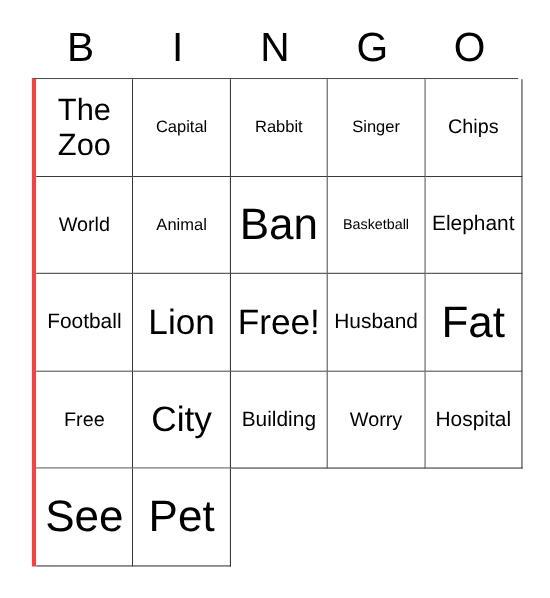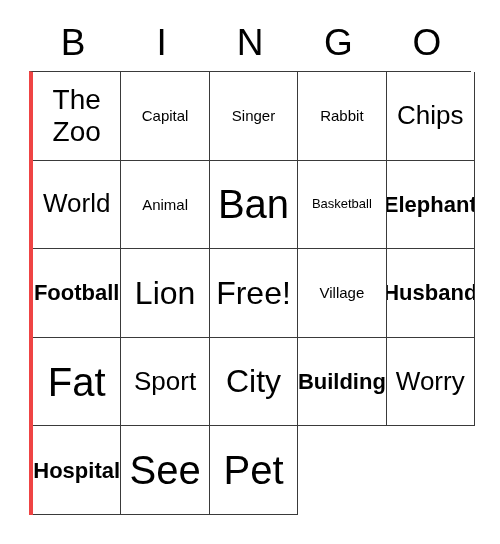--- a/index.html
+++ b/index.html
@@ -67,23 +67,23 @@
     font-weight: 400;
     color: #000000;
     word-break: normal;
     white-space: pre-line;
   }
 
   
   .sz-xl  { font-size: 40px; }
   .sz-lg  { font-size: 32px; }
   .sz-ml  { font-size: 28px; }
-  .sz-md  { font-size: 26px; }
+  .sz-md  { font-size: 18px; }
   .sz-sm  { font-size: 15px; }
-  .sz-xs  { font-size: 22px; font-weight: bold; }
+  .sz-xs  { font-size: 19px; }
   .sz-xxs { font-size: 13px; }
 </style>
 </head>
 <body>
 
 <div id="bingo-card">
 
   <div id="bingo-header">
     <div class="header-letter">B</div>
     <div class="header-letter">I</div>
@@ -94,24 +94,24 @@
 
   <div id="bingo-grid">
       <div class="bingo-cell">
         <span class="cell-text sz-ml">The
 Zoo</span>
       </div>
       <div class="bingo-cell">
         <span class="cell-text sz-sm">Capital</span>
       </div>
       <div class="bingo-cell">
-        <span class="cell-text sz-sm">Singer</span>
+        <span class="cell-text sz-sm">Rabbit</span>
       </div>
       <div class="bingo-cell">
-        <span class="cell-text sz-sm">Rabbit</span>
+        <span class="cell-text sz-sm">Singer</span>
       </div>
       <div class="bingo-cell">
         <span class="cell-text sz-md">Chips</span>
       </div>
       <div class="bingo-cell">
         <span class="cell-text sz-md">World</span>
       </div>
       <div class="bingo-cell">
         <span class="cell-text sz-sm">Animal</span>
       </div>
@@ -127,30 +127,27 @@
       <div class="bingo-cell">
         <span class="cell-text sz-xs">Football</span>
       </div>
       <div class="bingo-cell">
         <span class="cell-text sz-lg">Lion</span>
       </div>
       <div class="bingo-cell">
         <span class="cell-text sz-lg">Free!</span>
       </div>
       <div class="bingo-cell">
-        <span class="cell-text sz-sm">Village</span>
-      </div>
-      <div class="bingo-cell">
         <span class="cell-text sz-xs">Husband</span>
       </div>
       <div class="bingo-cell">
         <span class="cell-text sz-xl">Fat</span>
       </div>
       <div class="bingo-cell">
-        <span class="cell-text sz-md">Sport</span>
+        <span class="cell-text sz-md">Free</span>
       </div>
       <div class="bingo-cell">
         <span class="cell-text sz-lg">City</span>
       </div>
       <div class="bingo-cell">
         <span class="cell-text sz-xs">Building</span>
       </div>
       <div class="bingo-cell">
         <span class="cell-text sz-md">Worry</span>
       </div>

